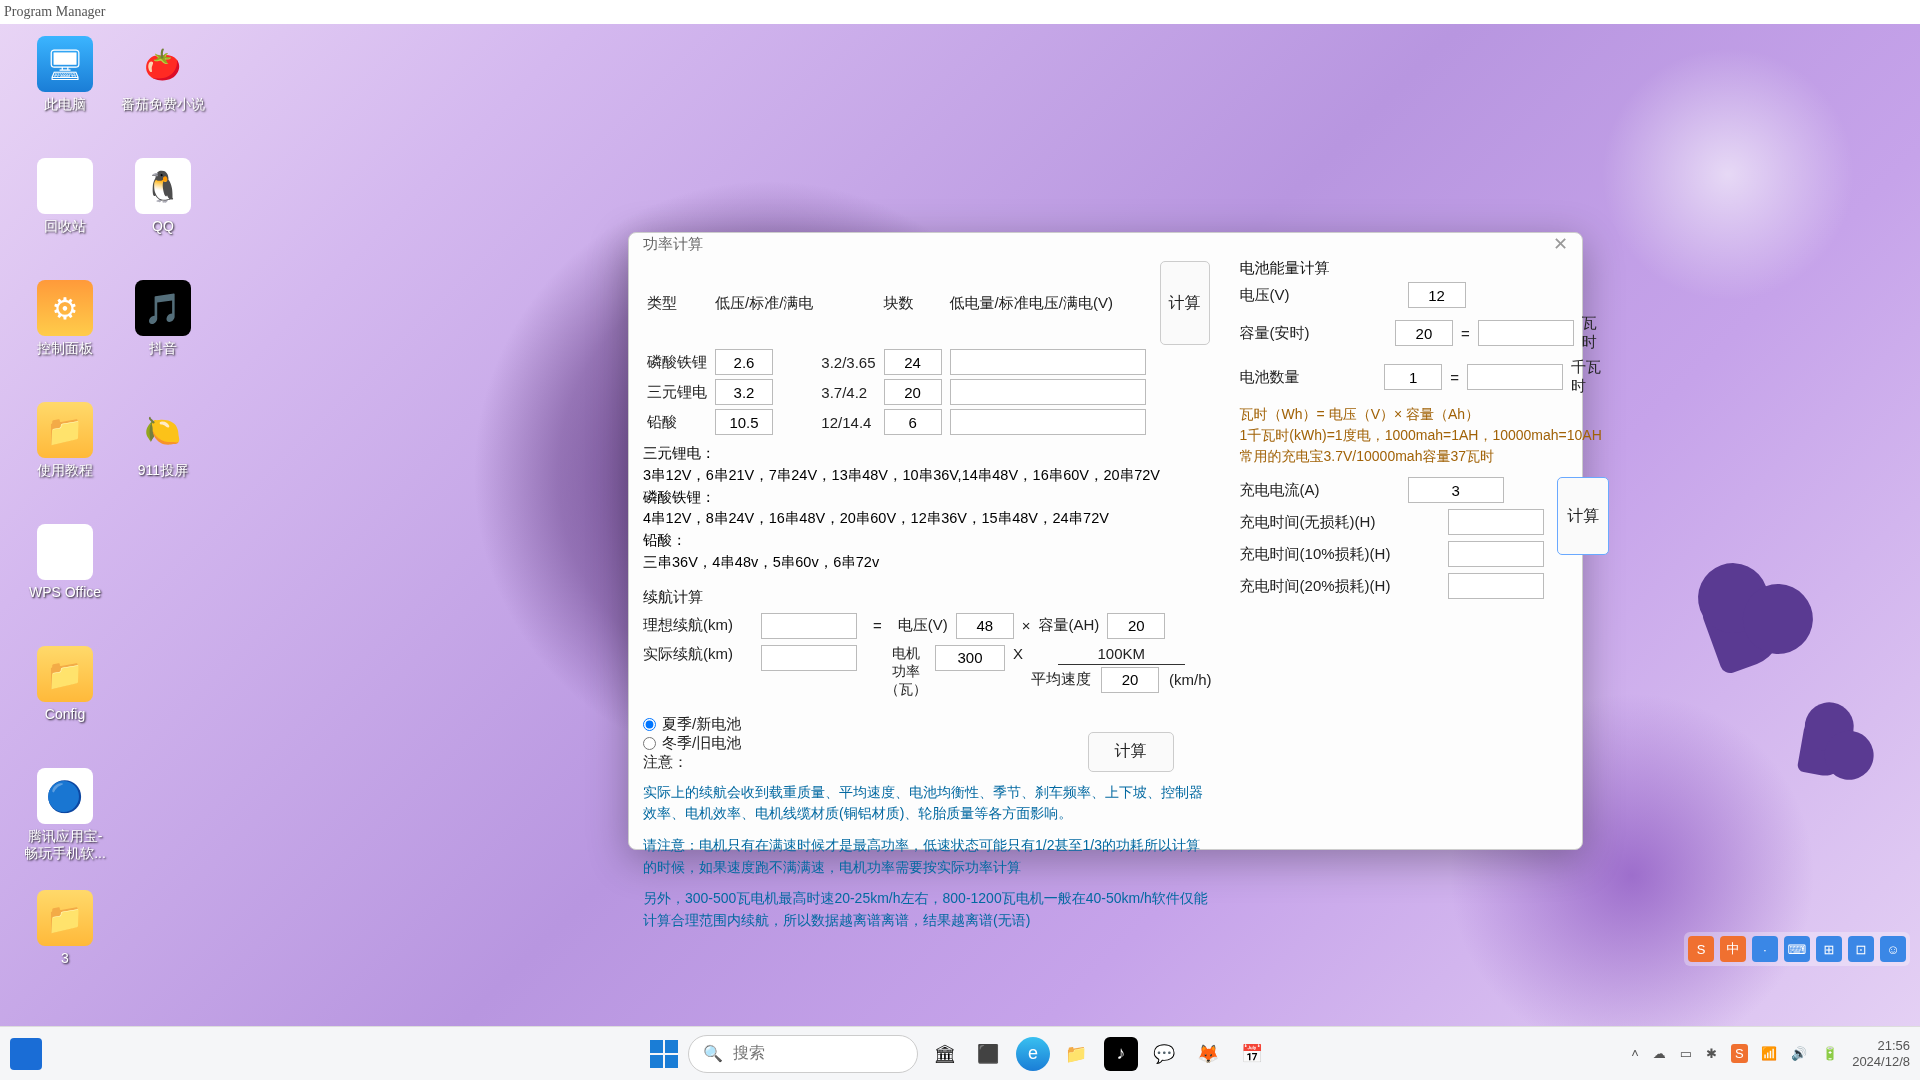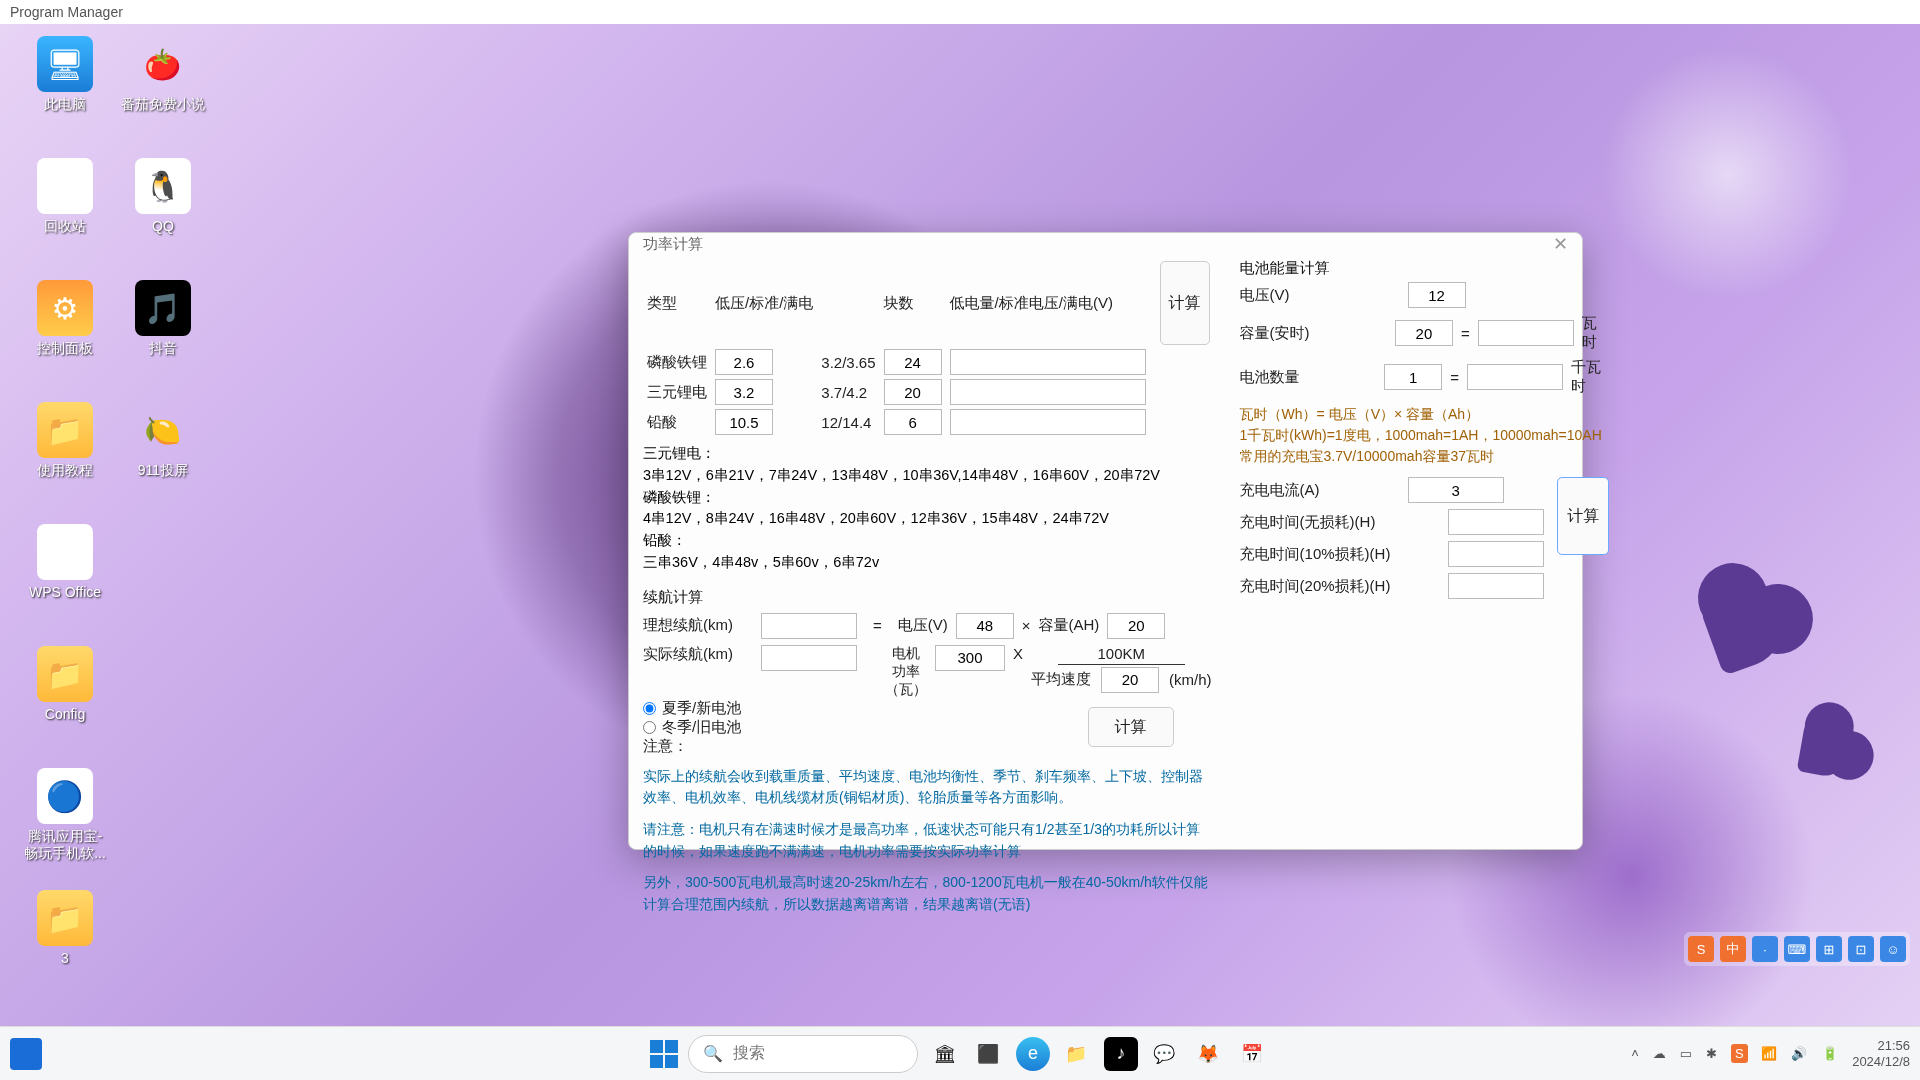--- a/index.html
+++ b/index.html
@@ -1,17 +1,17 @@
 <!DOCTYPE html>
 <html><head>
 <meta charset="utf-8">
 <style>
 * { margin:0; padding:0; box-sizing:border-box; }
 body { width:1920px; height:1080px; font-family:"Microsoft YaHei","SimSun",sans-serif; overflow:hidden; background:#f0f0f0; position:relative; }
-.titlebar { height:28px; background:#fff; border-bottom:1px solid #ddd; padding:4px 10px; font-size:14px; color:#555; }
+.titlebar { height:28px; background:#fff; border-bottom:1px solid #ddd; padding:4px 4px; font-size:14px; color:#555;font-family:Liberation Serif, serif; }
 .desktop { position:absolute; top:24px; left:0; right:0; bottom:54px; background:linear-gradient(135deg,#e8d4f5 0%,#d4b8ef 20%,#b896e0 50%,#c6a3ea 70%,#e4d0f4 100%); overflow:hidden; }
 .desktop::before{content:"";position:absolute;inset:0;background:
  radial-gradient(circle 420px at 40% 45%, rgba(74,36,106,0.9) 0%, rgba(74,36,106,0.4) 50%, transparent 70%),
  radial-gradient(circle 260px at 85% 85%, rgba(120,60,180,0.6) 0%, transparent 70%),
  radial-gradient(circle 180px at 90% 15%, rgba(255,255,255,0.6) 0%, transparent 70%);
 }
 .heart{position:absolute;width:70px;height:70px;background:#5a3a92;transform:rotate(-20deg);border-radius:10px 10px 50% 10px;}
 .heart::before,.heart::after{content:"";position:absolute;width:70px;height:70px;background:#5a3a92;border-radius:50%;}
 .heart::before{top:-35px;left:0}.heart::after{top:0;left:35px}
 .h1{right:140px;bottom:360px}.h2{right:60px;bottom:240px;transform:rotate(10deg) scale(0.7)}
@@ -199,21 +199,21 @@
             <div class="frac">
               <span class="top">100KM</span>
               <span class="bot">
                 <span>平均速度</span>
                 <input class="n" value="20" style="">
                 <span>(km/h)</span>
               </span>
             </div>
           </div>
         </div>
-        <div style="margin-top:0;display:flex;align-items:center">
+        <div style="margin-top:16px;display:flex;align-items:flex-end">
           <div>
             <label class="r">
                 <input type="radio" name="s" checked="" style="">
                 <span>夏季/新电池</span>
               </label><br>
             <label class="r">
                 <input type="radio" name="s" style="">
                 <span>冬季/旧电池</span>
               </label><br>
             <span>注意：</span>

